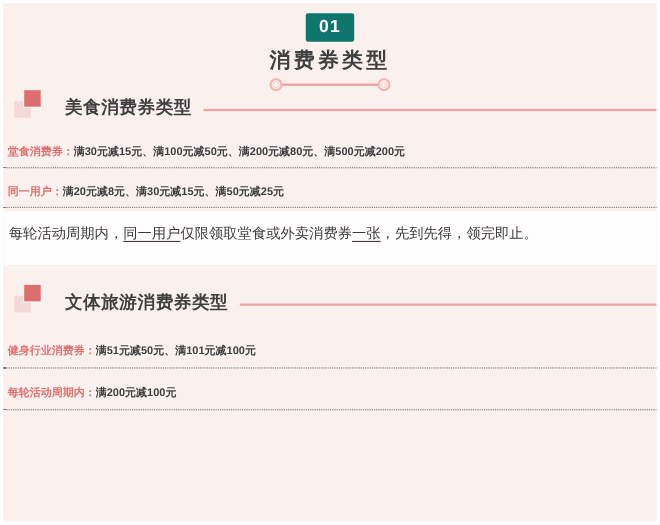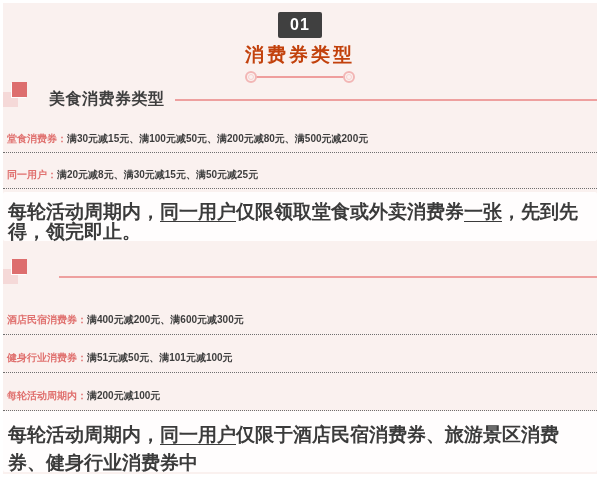--- a/index.html
+++ b/index.html
@@ -6,57 +6,57 @@
   html,body { width:600px; height:477px; }
   body {
     font-family:"Liberation Sans","DejaVu Sans",sans-serif;
     background:#ffffff;
   }
   .frame { width:600px; height:477px; background:#ffffff; padding:3px; }
   .inner { position:relative; width:100%; height:100%; background:#faf1ef; padding-top:9px; overflow:hidden; }
 
   
   .badge {
-    width:44px; height:26px; margin:0 auto; background:#404040; color:#ffffff;
+    width:44px; height:26px; margin:0 auto; background:#0f766e; color:#ffffff;
     font-size:16px; font-weight:700; text-align:center; line-height:26px;
     letter-spacing:1px; border-radius:2px;
   }
   .main-title {
     margin-top:4px; text-align:center; font-size:19px; font-weight:700;
-    color:#c2410c; letter-spacing:3px;
+    color:#404040; letter-spacing:3px;
   }
   .deco { margin-top:2px; display:flex; align-items:center; justify-content:center; height:14px; }
   .ring { width:12px; height:12px; border:2px solid #f2b6b5; border-radius:50%; position:relative; flex:0 0 auto; }
   .ring::after { content:""; position:absolute; inset:1px; border:1px solid #f7d2d1; border-radius:50%; }
   .deco-line { width:90px; height:2px; background:#ef9e9d; margin:0 -2px; }
 
   
   .section { position:absolute; left:0; right:0; }
   .section-0 { top:79px; }
   .section-1 { top:256px; }
 
-  .sec-header { display:flex; align-items:flex-start; height:26px; }
+  .sec-header { display:flex; align-items:flex-start; padding-left:10px; height:26px; }
   .sq-icon { width:25px; height:26px; position:relative; flex:0 0 auto; margin-right:21px; }
   .sq-light { position:absolute; left:0; top:10px; width:15px; height:15px; background:#f5d9d8; }
   .sq-dark  { position:absolute; left:9px; top:0; width:15px; height:15px; background:#dd6e6e; box-shadow:-1px 1px 0 0 #fffdfd; }
   .sec-title { font-size:16px; font-weight:700; color:#3f3f3f; margin-top:9px; line-height:16px; letter-spacing:0.5px; white-space:nowrap; }
   .sec-line { flex:1 1 auto; height:2px; background:#eea09f; margin-left:10px; margin-top:17px; }
 
   .section-0 .rows { margin-top:9px; }
   .section-1 .rows { margin-top:12px; }
   .row { border-bottom:1px dotted #6f6f6f; font-size:10px; line-height:18px; white-space:nowrap; }
   .section-0 .row { padding:13px 0 4px 4px; }
   .section-1 .row { padding:14px 0 5px 4px; }
   .row-label { color:#e0716f; font-weight:700; }
   .row-value { color:#3e3e3e; font-weight:600; }
 
   .note { background:#fffdfd; border-radius:2px; padding:10px 8px 0 5px; }
   .section-0 .note { margin-top:3px; height:49px; }
   .section-1 .note { height:61px; }
-  .note-text { font-size:19px; font-weight:700; color:#3b3b3b; }
+  .note-text { font-size:13px; font-weight:400; color:#3b3b3b; }
   .section-0 .note-text { line-height:20px; }
   .section-1 .note-text { line-height:28px; }
   .u { text-decoration:underline; text-underline-offset:3px; text-decoration-thickness:1px; }
 </style>
 </head>
 <body>
 
 <div class="frame">
   <div class="inner">
     <div class="badge">01</div>
@@ -85,28 +85,25 @@
       <p class="note-text"><span>每轮活动周期内，</span><span class="u">同一用户</span><span>仅限领取堂食或外卖消费券</span><span class="u">一张</span><span>，先到先得，领完即止。</span></p>
     </div>
   </section>
 
   <section class="section section-1">
     <div class="sec-header">
       <span class="sq-icon">
         <i class="sq-light"></i>
         <i class="sq-dark"></i>
       </span>
+      <h2 class="sec-title">文体旅游消费券类型</h2>
       <span class="sec-line"></span>
     </div>
     <div class="rows">
-  <div class="row"><span class="row-label">酒店民宿消费券：</span><span class="row-value">满400元减200元、满600元减300元</span></div>
 
   <div class="row"><span class="row-label">健身行业消费券：</span><span class="row-value">满51元减50元、满101元减100元</span></div>
 
   <div class="row"><span class="row-label">每轮活动周期内：</span><span class="row-value">满200元减100元</span></div>
 </div>
-    <div class="note">
-      <p class="note-text"><span>每轮活动周期内，</span><span class="u">同一用户</span><span>仅限于酒店民宿消费券、旅游景区消费券、健身行业消费券中</span><br></p>
-    </div>
   </section>
 </div>
   </div>
 </div>
 
 </body></html>

